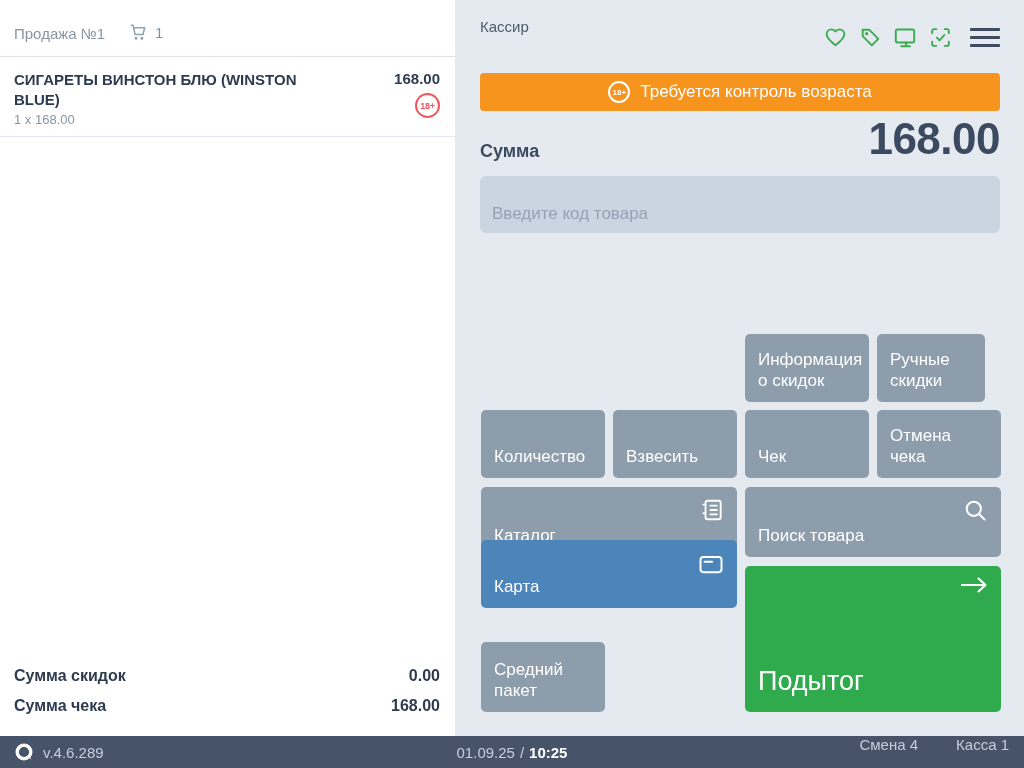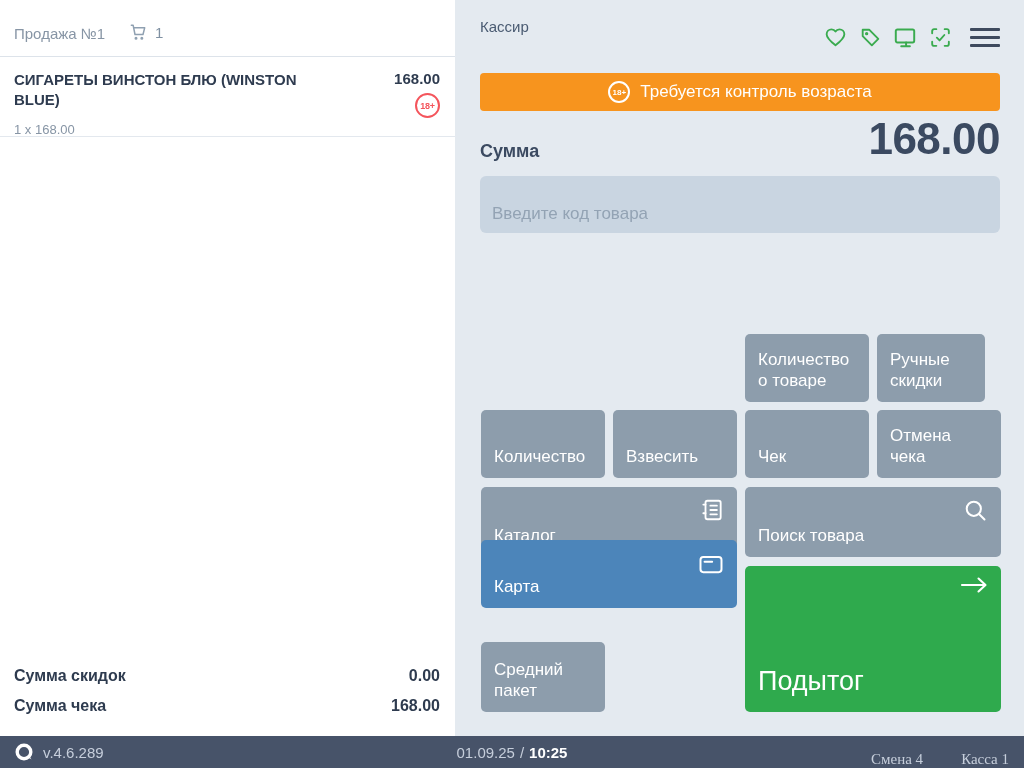--- a/index.html
+++ b/index.html
@@ -10,21 +10,21 @@
   .left-panel { position: absolute; left: 0; top: 0; width: 455px; height: 736px; background: #ffffff; }
 
   .left-header { position: absolute; left: 0; top: 0; width: 100%; height: 57px; border-bottom: 1px solid #dde3ea; }
   .sale-label { position: absolute; left: 14px; top: 25px; font-size: 15px; color: #8795a5; }
   .cart-wrap { position: absolute; left: 128px; top: 22px; display: flex; align-items: center; gap: 7px; color: #8795a5; }
   .cart-count { font-size: 15px; color: #7f90a2; }
 
   .product-row { position: absolute; left: 0; top: 58px; width: 100%; height: 79px; border-bottom: 1px solid #e3e8ee; }
   .product-name { position: absolute; left: 14px; top: 12px; width: 310px; font-size: 15px; font-weight: 700; color: #2e3b4f; line-height: 1.35; }
   .product-price { position: absolute; right: 15px; top: 12px; font-size: 15px; font-weight: 700; color: #2e3b4f; }
-  .product-qty { position: absolute; left: 14px; top: 64px; font-size: 13px; color: #8795a5; }
+  .product-qty { position: absolute; left: 14px; top: 54px; font-size: 13px; color: #8795a5; }
   .age-badge-red { position: absolute; right: 15px; top: 35px; width: 25px; height: 25px; border: 2px solid #f4555c; border-radius: 50%; color: #f4555c; font-size: 9px; font-weight: 700; display: flex; align-items: center; justify-content: center; letter-spacing: -0.3px; }
 
   .left-summary { position: absolute; left: 0; bottom: 14px; width: 100%; }
   .summary-row { position: relative; height: 30px; }
   .summary-label { position: absolute; left: 14px; top: 5px; font-size: 16px; font-weight: 700; color: #2e3b4f; }
   .summary-value { position: absolute; right: 15px; top: 5px; font-size: 16px; font-weight: 700; color: #2e3b4f; }
 
   
   .right-panel { position: absolute; left: 455px; top: 0; width: 569px; height: 736px; background: #e4eaf0; }
 
@@ -59,21 +59,21 @@
   .b-card      { left: 26px;  top: 540px; width: 256px; height: 68px; }
   .b-subtotal  { left: 290px; top: 566px; width: 256px; height: 146px; }
   .b-midbag    { left: 26px;  top: 642px; width: 124px; height: 70px; }
   .b-bigbag    { left: 158px; top: 642px; width: 124px; height: 70px; }
 
   
   .statusbar { position: absolute; left: 0; top: 736px; width: 1024px; height: 32px; background: #475369; color: #c6cedb; font-size: 15px; }
   .sb-left { position: absolute; left: 14px; top: 0; height: 32px; display: flex; align-items: center; gap: 9px; }
   .sb-center { position: absolute; left: 50%; transform: translateX(-50%); top: 0; height: 32px; display: flex; align-items: center; gap: 5px; }
   .sb-time { color: #ffffff; font-weight: 700; }
-  .sb-right { position: absolute; right: 15px; top: 0; height: 32px; display: flex; align-items: flex-end; gap: 38px; font-family: Liberation Serif, serif; }
+  .sb-right { position: absolute; right: 15px; top: 0; height: 32px; display: flex; align-items: flex-start; gap: 38px; }
 </style>
 </head>
 <body>
 
 <div class="left-panel">
 
   <div class="left-header">
     <span class="sale-label">Продажа №1</span>
     <span class="cart-wrap">
       <svg width="20" height="20" viewBox="0 0 24 24" fill="none" stroke="#8fa0b1" stroke-width="1.8" stroke-linecap="round" stroke-linejoin="round">
@@ -147,21 +147,21 @@
     <span class="age-badge-white">18+</span>
     <span>Требуется контроль возраста</span>
   </div>
 
   <div class="sum-label">Сумма</div>
   <div class="sum-value">168.00</div>
 
   <input class="code-input" type="text" placeholder="Введите код товара" style="">
 
   <button class="btn b-info">
-      <span>Количество о товаре</span>
+      <span>Информация о скидок</span>
     </button>
   <button class="btn b-discounts">
       <span>Ручные скидки</span>
     </button>
   <button class="btn b-qty">
       <span>Количество</span>
     </button>
   <button class="btn b-weigh">
       <span>Взвесить</span>
     </button>

